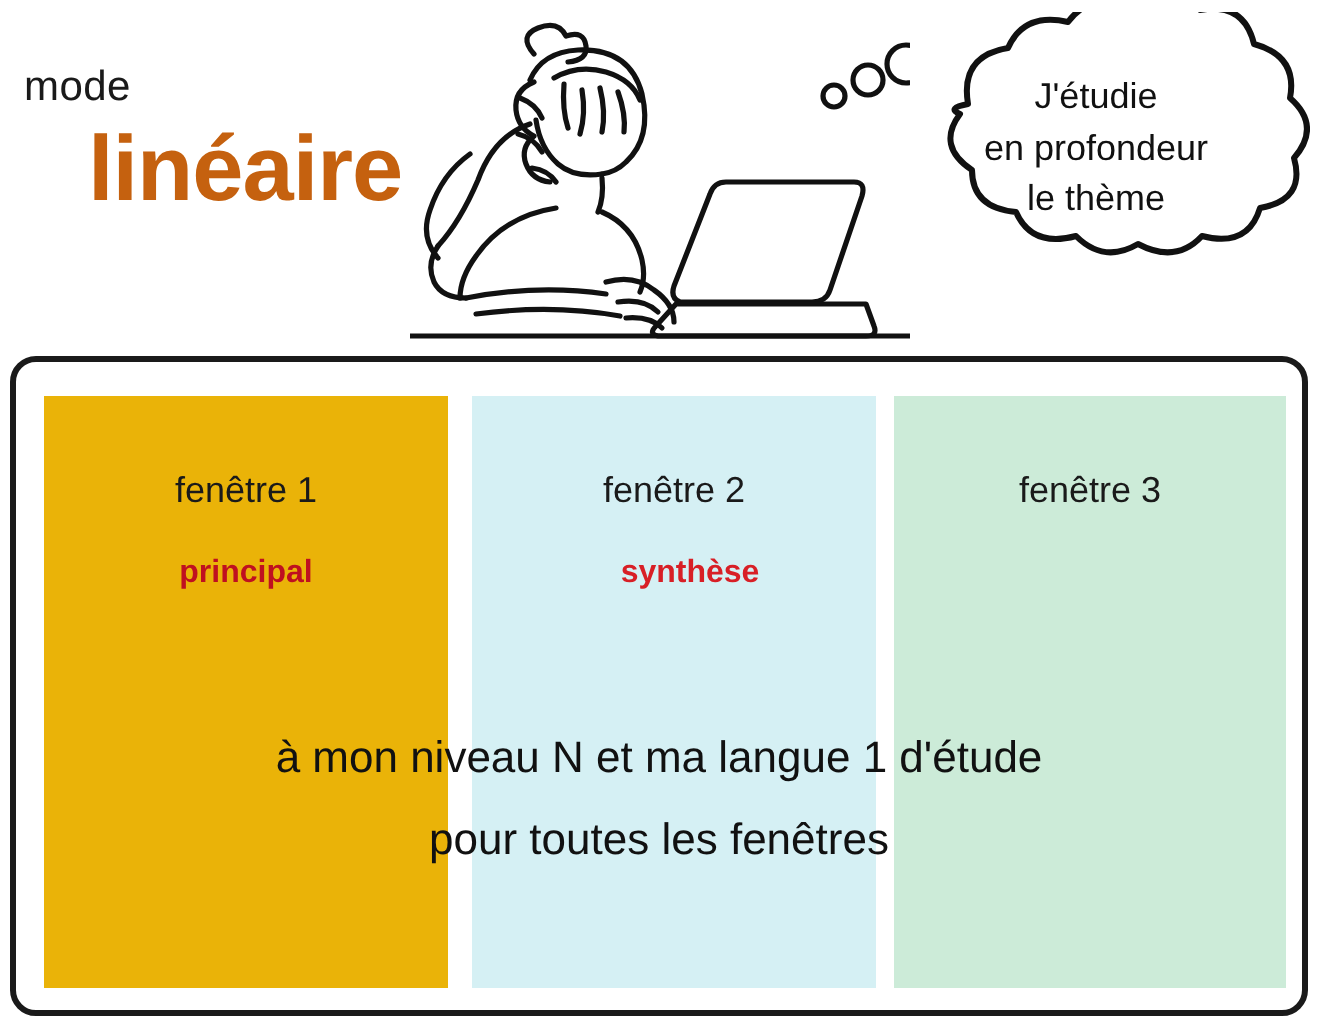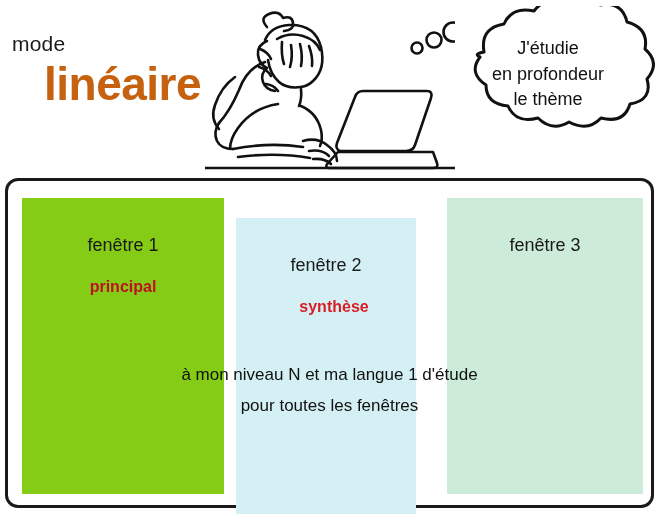--- a/index.html
+++ b/index.html
@@ -92,21 +92,21 @@
     width: 100%;
     height: 100%;
   }
 
   .column {
     position: absolute;
     top: 17px;
     height: 296px;
   }
   .column.col-0 { left: 14px;  width: 202px; background: #F5DED2; }
-  .column.col-1 { left: 228px; width: 180px; background: #D5F0F4; margin-top: 20px; }
+  .column.col-1 { left: 228px; width: 202px; background: #D5F0F4; }
   .column.col-2 { left: 439px; width: 196px; background: #CCEBD8; }
 
   .col-label {
     position: absolute;
     top: 37px;
     left: 0;
     width: 100%;
     text-align: center;
     font-size: 18px;
     color: #1a1a1a;
@@ -124,21 +124,21 @@
   .col-title.t0 { color: #BF1020; }
   .col-title.t1 { color: #D81F26; }
   .col-title.t2 { color: #CE1420; }
 
   #caption {
     position: absolute;
     left: 0;
     top: 178px;
     width: 100%;
     text-align: center;
-    font-size: 17px;
+    font-size: 22px;
     color: #111111;
     line-height: 1.85;
     white-space: pre-line;
     pointer-events: none;
   }
 </style>
 </head>
 <body>
 
 <div id="header-area">
@@ -213,21 +213,21 @@
 
   <div id="bubble-text">J'étudie
 en profondeur
 le thème</div>
 </div>
 
 <div id="panel">
 
   <div id="columns">
 
-    <div class="column col-0" style="background: #84cc16;">
+    <div class="column col-0" style="background: #eab308;">
       <div class="col-label">fenêtre 1</div>
       <div class="col-title t0" style="color: rgb(191, 16, 32);">principal</div>
     </div>
 
     <div class="column col-1" style="background: rgb(213, 240, 244);">
       <div class="col-label">fenêtre 2</div>
       <div class="col-title t1" style="color: rgb(216, 31, 38); padding-left: 16px;">synthèse</div>
     </div>
 
     <div class="column col-2" style="background: rgb(204, 235, 216);">

